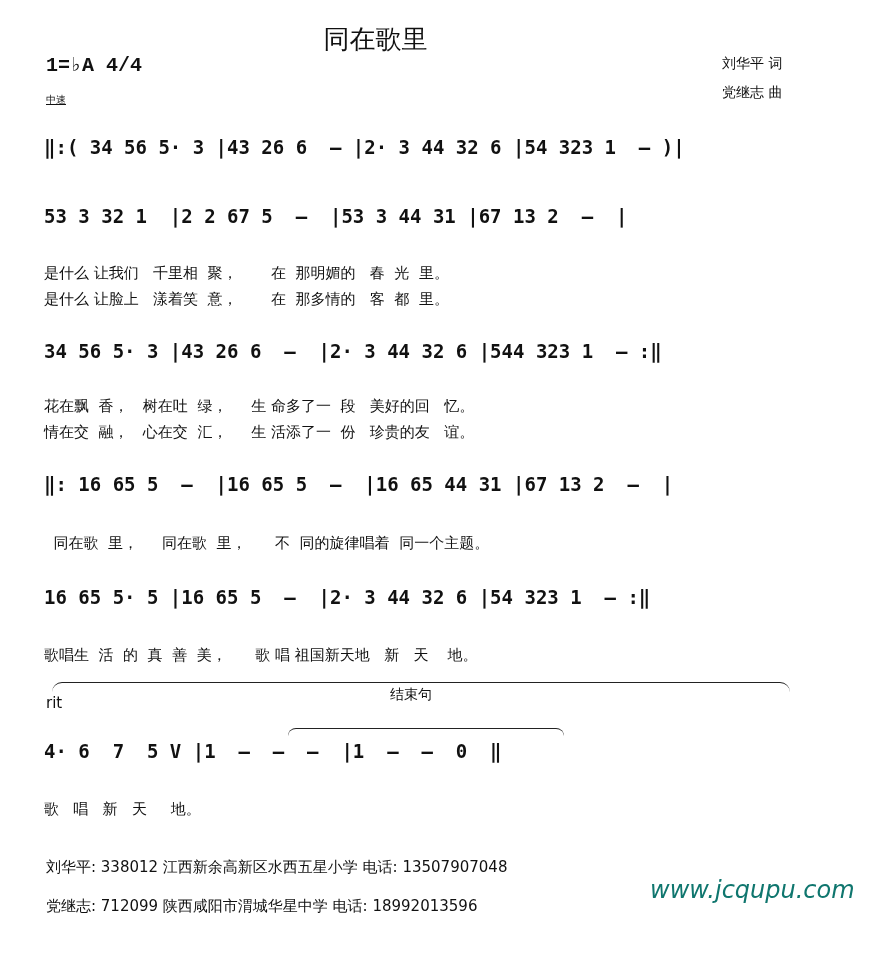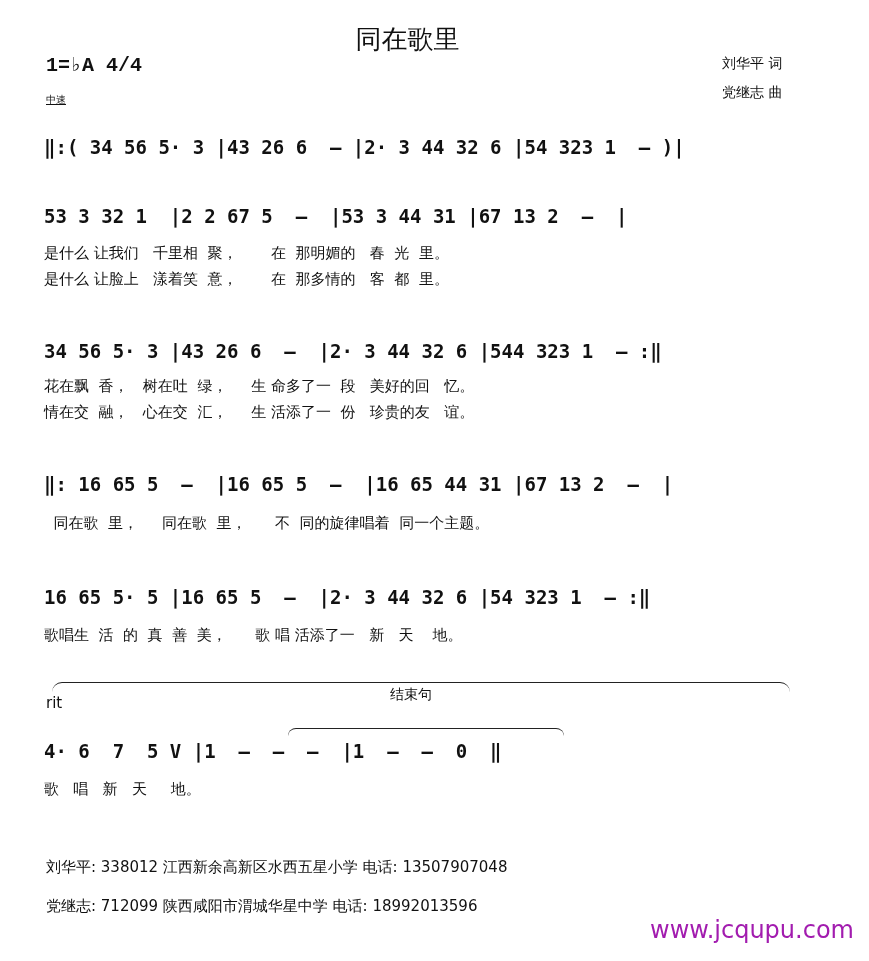--- a/index.html
+++ b/index.html
@@ -1,29 +1,29 @@
 <!DOCTYPE html>
 <html><head>
 <meta charset="utf-8">
 <style>
   html,body{margin:0;padding:0;background:#fff;}
   body{width:869px;height:961px;position:relative;overflow:hidden;font-family:"DejaVu Sans",sans-serif;color:#111;}
   .abs{position:absolute;}
-  .title{left:0;width:751px;top:22px;text-align:center;font-size:26px;font-family:"DejaVu Serif",serif;padding-left:32px;}
+  .title{left:0;width:751px;top:22px;text-align:center;font-size:26px;font-family:"DejaVu Serif",serif;}
   .key{left:46px;top:52px;font-size:20px;font-weight:bold;font-family:Liberation Mono, monospace;}
   .tempo{left:46px;top:93px;font-size:10px;text-decoration:underline;}
   .credit{left:722px;font-size:14px;}
   .row{left:44px;font-size:19px;font-weight:bold;letter-spacing:0;white-space:pre;font-family:"DejaVu Sans Mono",monospace;}
-  .lyr{left:44px;font-size:15px;white-space:pre;letter-spacing:0;font-family:"DejaVu Sans",sans-serif;}
+  .lyr{left:44px;font-size:15px;white-space:pre;letter-spacing:0;font-family:"DejaVu Sans",sans-serif;margin-top:20px;}
   .rit{left:46px;top:694px;font-size:15px;}
   .ending{left:390px;top:686px;font-size:14px;}
   .bracket{left:52px;top:682px;width:738px;height:14px;border-top:1.5px solid #222;border-radius:10px 10px 0 0;}
   .tie{left:288px;top:728px;width:276px;height:10px;border-top:1.5px solid #222;border-radius:8px 8px 0 0;}
   .footer{left:46px;font-size:15px;text-align:center;}
-  .site{left:650px;top:916px;font-size:24px;color:#a21caf;}
+  .site{left:650px;top:876px;font-size:24px;color:#0f766e;font-style:italic;}
 </style>
 </head>
 <body>
 
 <div class="abs title">同在歌里</div>
 <div class="abs key">1=♭A 4/4</div>
 <div class="abs tempo">中速</div>
 <div class="abs credit" style="top:55px">刘华平 词</div>
 <div class="abs credit" style="top:84px">党继志 曲</div>
 
@@ -34,21 +34,21 @@
 <div class="abs lyr" style="top:270px">是什么 让脸上   漾着笑  意，       在  那多情的   客  都  里。</div>
 
 <div class="abs row" style="top:340px">34 56 5· 3 |43 26 6  –  |2· 3 44 32 6 |544 323 1  – :‖</div>
 <div class="abs lyr" style="top:377px">花在飘  香，   树在吐  绿，     生 命多了一  段   美好的回   忆。</div>
 <div class="abs lyr" style="top:403px">情在交  融，   心在交  汇，     生 活添了一  份   珍贵的友   谊。</div>
 
 <div class="abs row" style="top:473px">‖: 16 65 5  –  |16 65 5  –  |16 65 44 31 |67 13 2  –  |</div>
 <div class="abs lyr" style="top:514px">  同在歌  里，     同在歌  里，      不  同的旋律唱着  同一个主题。</div>
 
 <div class="abs row" style="top:586px">16 65 5· 5 |16 65 5  –  |2· 3 44 32 6 |54 323 1  – :‖</div>
-<div class="abs lyr" style="top:626px">歌唱生  活  的  真  善  美，      歌 唱 活添了一   新   天    地。</div>
+<div class="abs lyr" style="top:626px">歌唱生  活  的  真  善  美，      歌 唱 祖国新天地   新   天    地。</div>
 
 <div class="abs bracket"></div>
 <div class="abs rit">rit</div>
 <div class="abs ending">结束句</div>
 <div class="abs tie"></div>
 
 <div class="abs row" style="top:740px">4· 6  7  5 V |1  –  –  –  |1  –  –  0  ‖</div>
 <div class="abs lyr" style="top:780px">歌   唱   新   天     地。</div>
 
 <div class="abs footer" style="top:858px">刘华平: 338012 江西新余高新区水西五星小学  电话: 13507907048</div>

